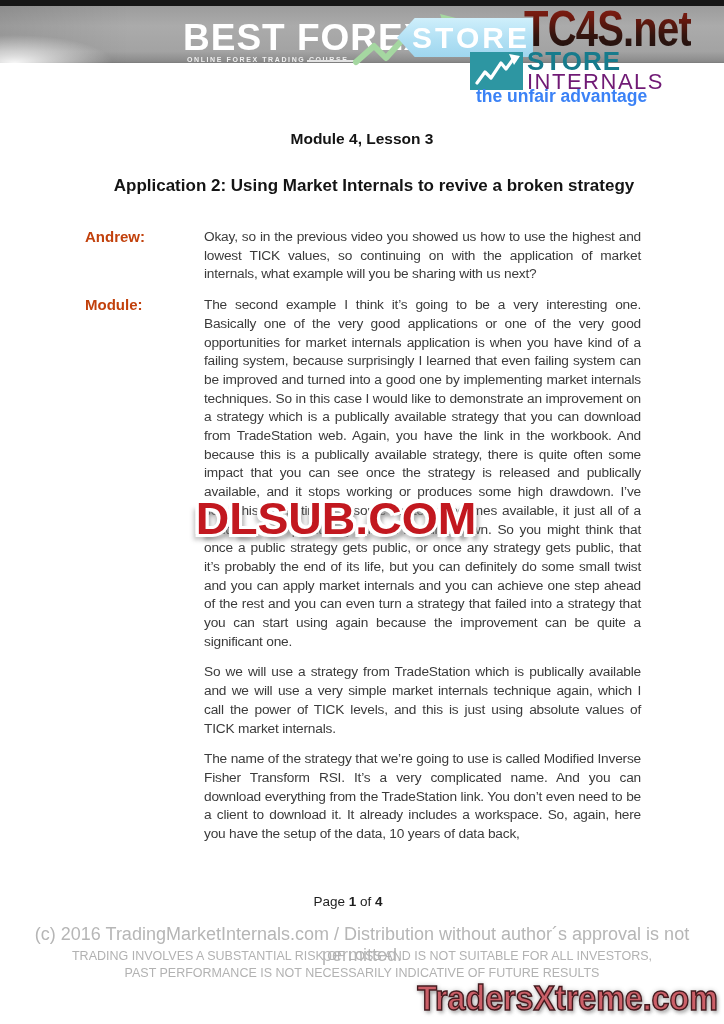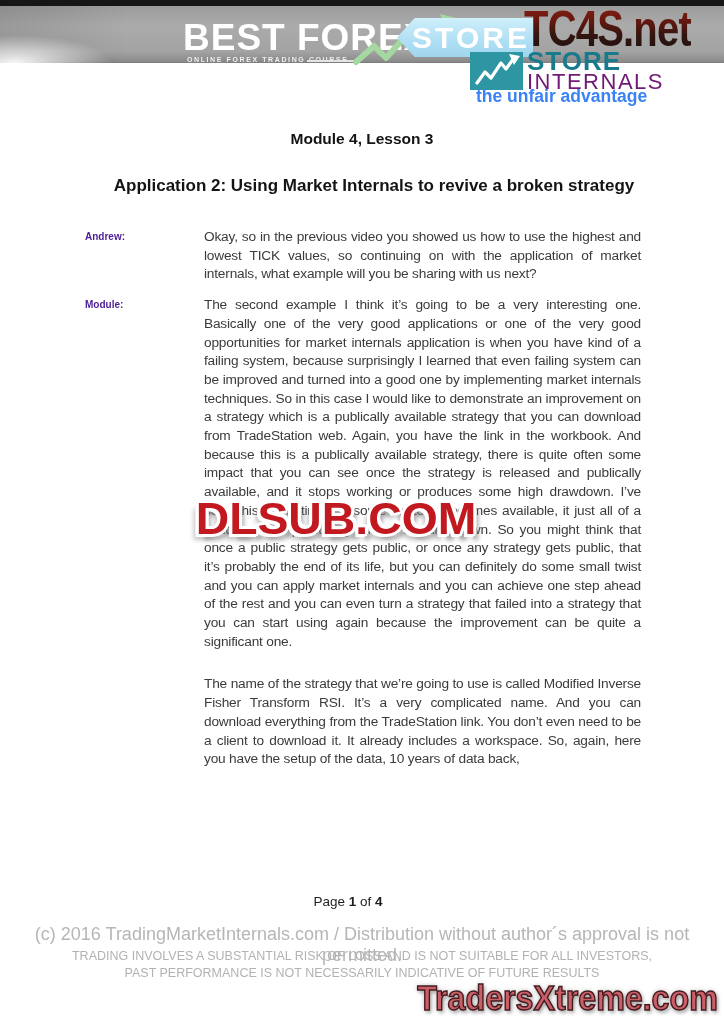--- a/index.html
+++ b/index.html
@@ -71,21 +71,21 @@
   .doc-subtitle{
     position:absolute;left:0;top:164px;width:724px;margin:12px;text-align:center;
     font-size:17px;font-weight:bold;color:#141414;
   }
 
   
   .dialogue{position:absolute;left:85px;top:228px;width:556px;}
   .row{display:flex;margin-bottom:12px;}
   .label{
     width:107px;flex-shrink:0;
-    font-size:10px;font-weight:bold;color:#4c1d95;line-height:18.7px;
+    font-size:15px;font-weight:bold;color:#c2410c;line-height:18.7px;
   }
   .speech{
     width:449px;text-align:justify;
     font-size:13.7px;line-height:18.7px;color:#3b3b3b;letter-spacing:-0.2px;margin-left:12px;
   }
 
   
   .watermark{
     position:absolute;left:192px;top:489px;width:288px;height:60px;
     display:flex;align-items:center;justify-content:center;
@@ -157,20 +157,21 @@
     <div class="row">
       <div class="label">Andrew:</div>
       <div class="speech">Okay, so in the previous video you showed us how to use the highest and lowest TICK values, so continuing on with the application of market internals, what example will you be sharing with us next?</div>
     </div>
     <div class="row">
       <div class="label">Module:</div>
       <div class="speech">The second example I think it’s going to be a very interesting one. Basically one of the very good applications or one of the very good opportunities for market internals application is when you have kind of a failing system, because surprisingly I learned that even failing system can be improved and turned into a good one by implementing market internals techniques. So in this case I would like to demonstrate an improvement on a strategy which is a publically available strategy that you can download from TradeStation web. Again, you have the link in the workbook. And because this is a publically available strategy, there is quite often some impact that you can see once the strategy is released and publically available, and it stops working or produces some high drawdown. I’ve seen this many times. If some strategy becomes available, it just all of a sudden starts producing quite a big drawdown. So you might think that once a public strategy gets public, or once any strategy gets public, that it’s probably the end of its life, but you can definitely do some small twist and you can apply market internals and you can achieve one step ahead of the rest and you can even turn a strategy that failed into a strategy that you can start using again because the improvement can be quite a significant one.</div>
     </div>
     <div class="row">
       <div class="label"></div>
+      <div class="speech">So we will use a strategy from TradeStation which is publically available and we will use a very simple market internals technique again, which I call the power of TICK levels, and this is just using absolute values of TICK market internals.</div>
     </div>
     <div class="row">
       <div class="label"></div>
       <div class="speech">The name of the strategy that we’re going to use is called Modified Inverse Fisher Transform RSI. It’s a very complicated name. And you can download everything from the TradeStation link. You don’t even need to be a client to download it. It already includes a workspace. So, again, here you have the setup of the data, 10 years of data back,</div>
     </div>
   </div>
 
   <div class="watermark">DLSUB.COM</div>
 
   <div class="page-num">

